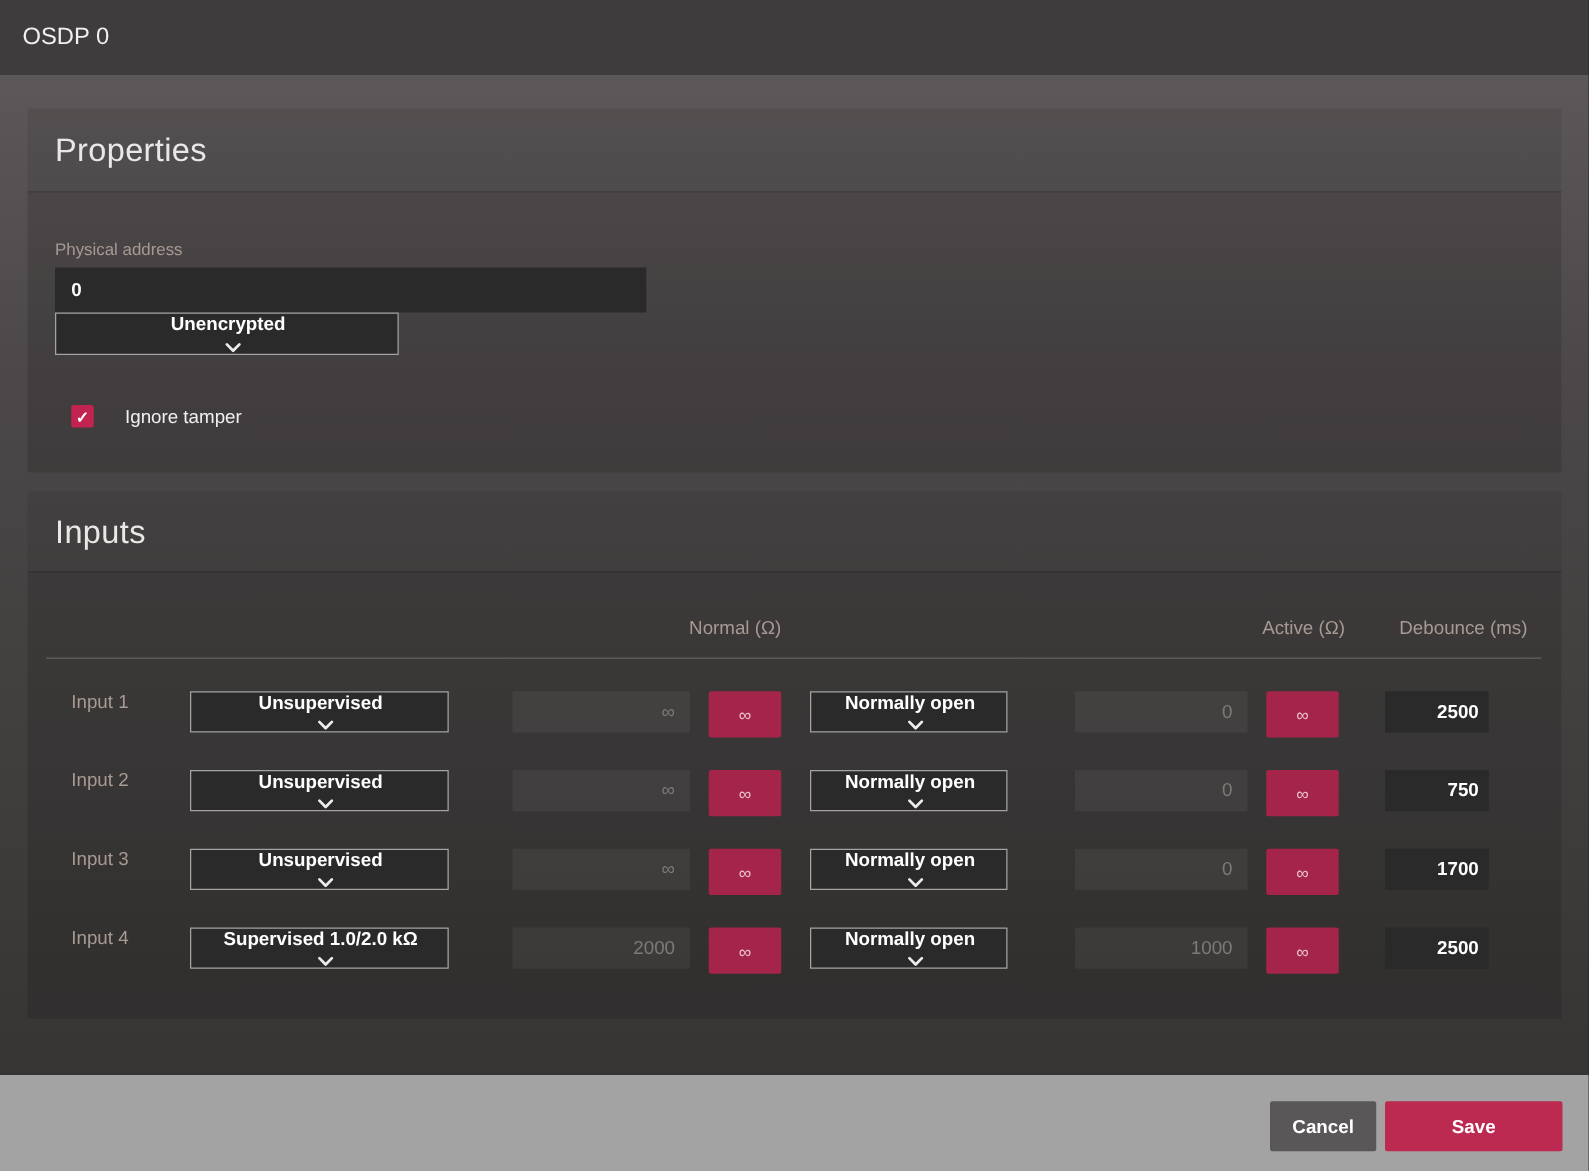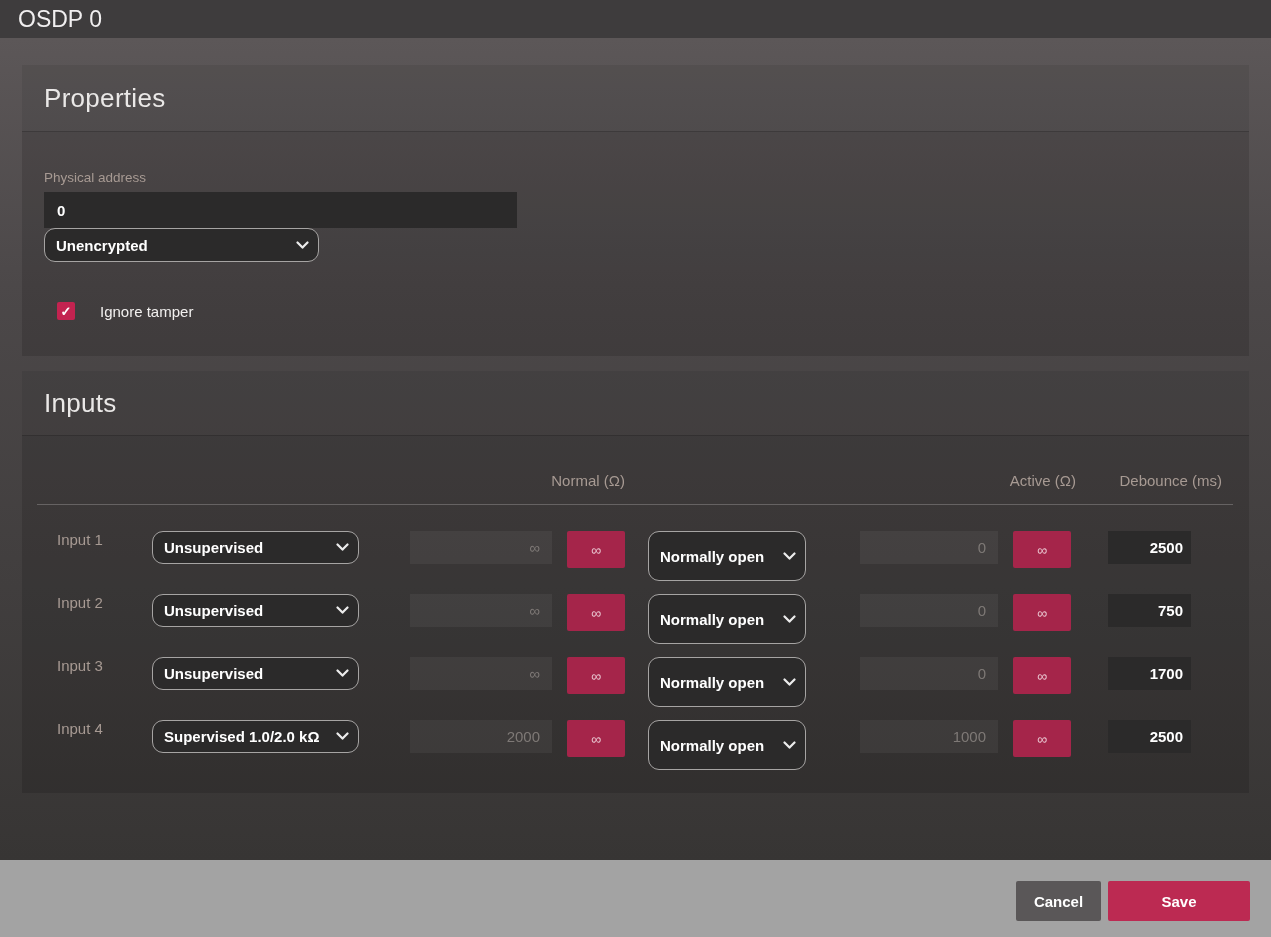--- a/index.html
+++ b/index.html
@@ -6,25 +6,25 @@
   html, body { margin: 0; padding: 0; background: #232121; }
   .app {
     width: 1271px; height: 937px;
     display: flex; flex-direction: column;
     font-family: "Liberation Sans", sans-serif;
     overflow: hidden;
     user-select: none;
   }
   
   .titlebar {
-    flex: none; height: 38px;
+    flex: none; height: 60px;
     background: #3e3c3d;
     display: flex; align-items: center;
     padding: 0 18px;
-    color: #f1eff0; font-size: 23px; font-weight: 400;
+    color: #f1eff0; font-size: 19px; font-weight: 400;
   }
   
   .content {
     flex: 1 1 auto;
     background: linear-gradient(180deg, #5c5758 0%, #4c4849 30%, #373534 100%);
     padding: 27px 22px 0 22px;
     overflow: hidden;
   }
   .card { width: 100%; }
   .card + .card { margin-top: 15px; }
@@ -52,26 +52,27 @@
     background: #2b2a2a; border: none; outline: none;
     color: #ffffff; font-weight: 700; font-size: 15px;
     font-family: inherit;
     height: 36px; padding: 0 13px;
   }
   .pa-input { width: 473px; }
   .cs-label { margin-top: 18px; }
   .select {
     background: #2b2a2a;
     border: 1px solid #a6a4a3;
-    border-radius: 11px;
+    border-radius: 0;
     height: 34px;
     display: flex; align-items: center; justify-content: space-between;
     padding: 0 9px 0 11px;
     color: #ffffff; font-weight: 700; font-size: 15px;
     cursor: pointer;
+    flex-direction: column;
   }
   .cs-select { width: 275px; }
   .chev { flex: none; margin-left: 8px; }
   .checkbox-row { margin-top: 40px; display: flex; align-items: center; padding-left: 13px; }
   .checkbox {
     width: 18px; height: 18px;
     background: #c32350; border-radius: 2px;
     display: flex; align-items: center; justify-content: center;
     color: #ffffff; font-size: 13px; font-weight: 700;
     cursor: pointer;
@@ -120,21 +121,21 @@
   .inf-btn {
     width: 58px; height: 37px;
     margin-left: 15px;
     background: #a5254a;
     border: none; border-radius: 2px;
     color: #e9c4cf; font-size: 14px; line-height: 1;
     font-family: inherit;
     cursor: pointer;
     display: flex; align-items: center; justify-content: center;
   }
-  .sel-contact { width: 158px; height: 50px; margin-left: 23px; }
+  .sel-contact { width: 158px; height: 33px; margin-left: 23px; }
   .debounce-input {
     width: 83px; height: 33px; margin-left: 37px;
     background: #2b2a2a; border: none; outline: none;
     color: #ffffff; font-weight: 700; font-size: 15px;
     font-family: inherit;
     text-align: right; padding: 0 8px;
   }
 
   
   .footer {

